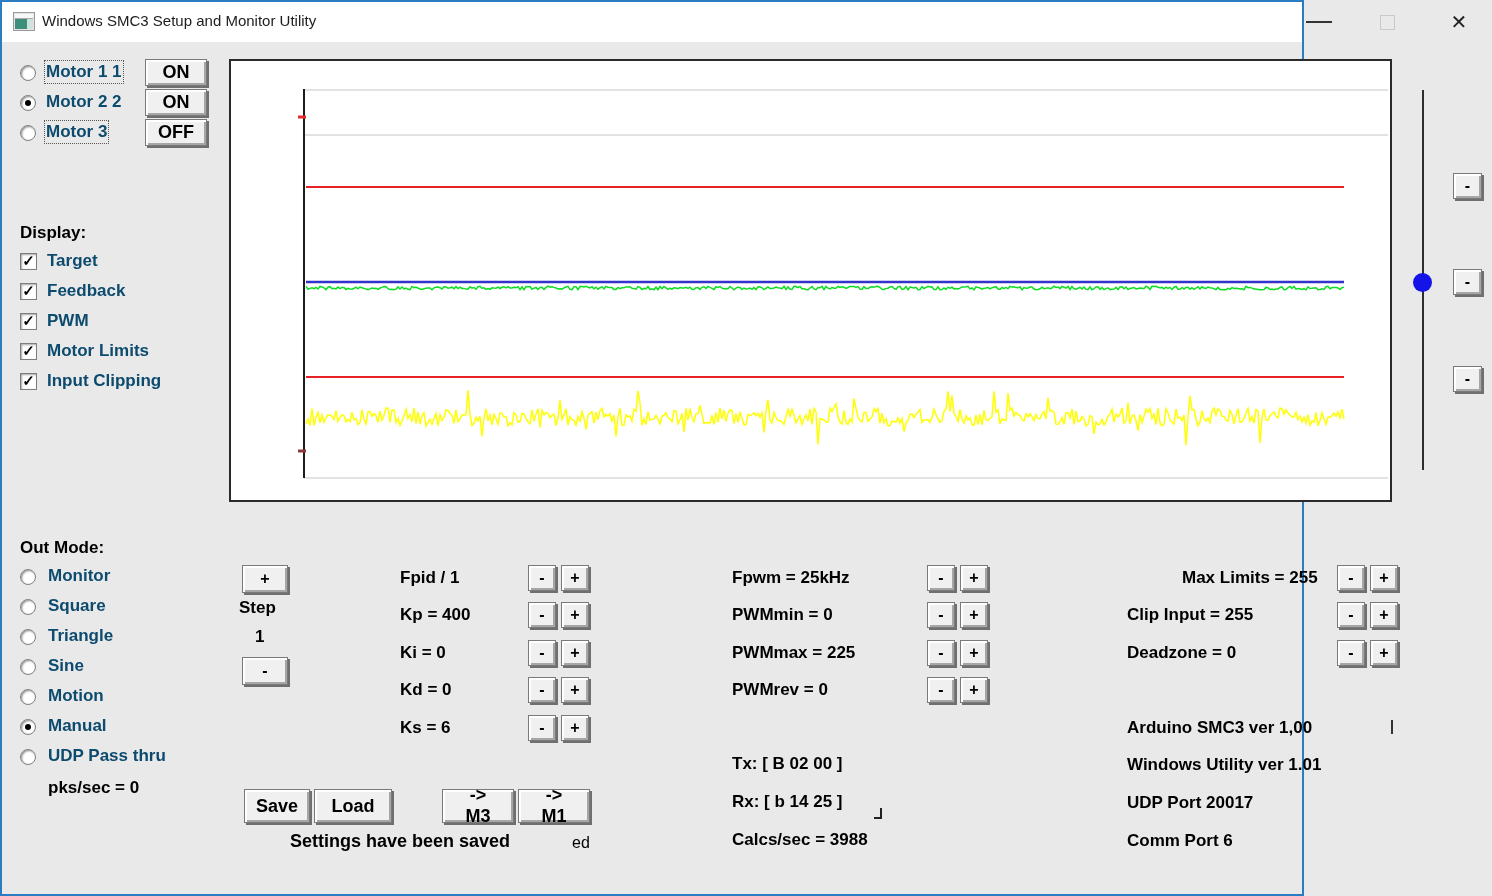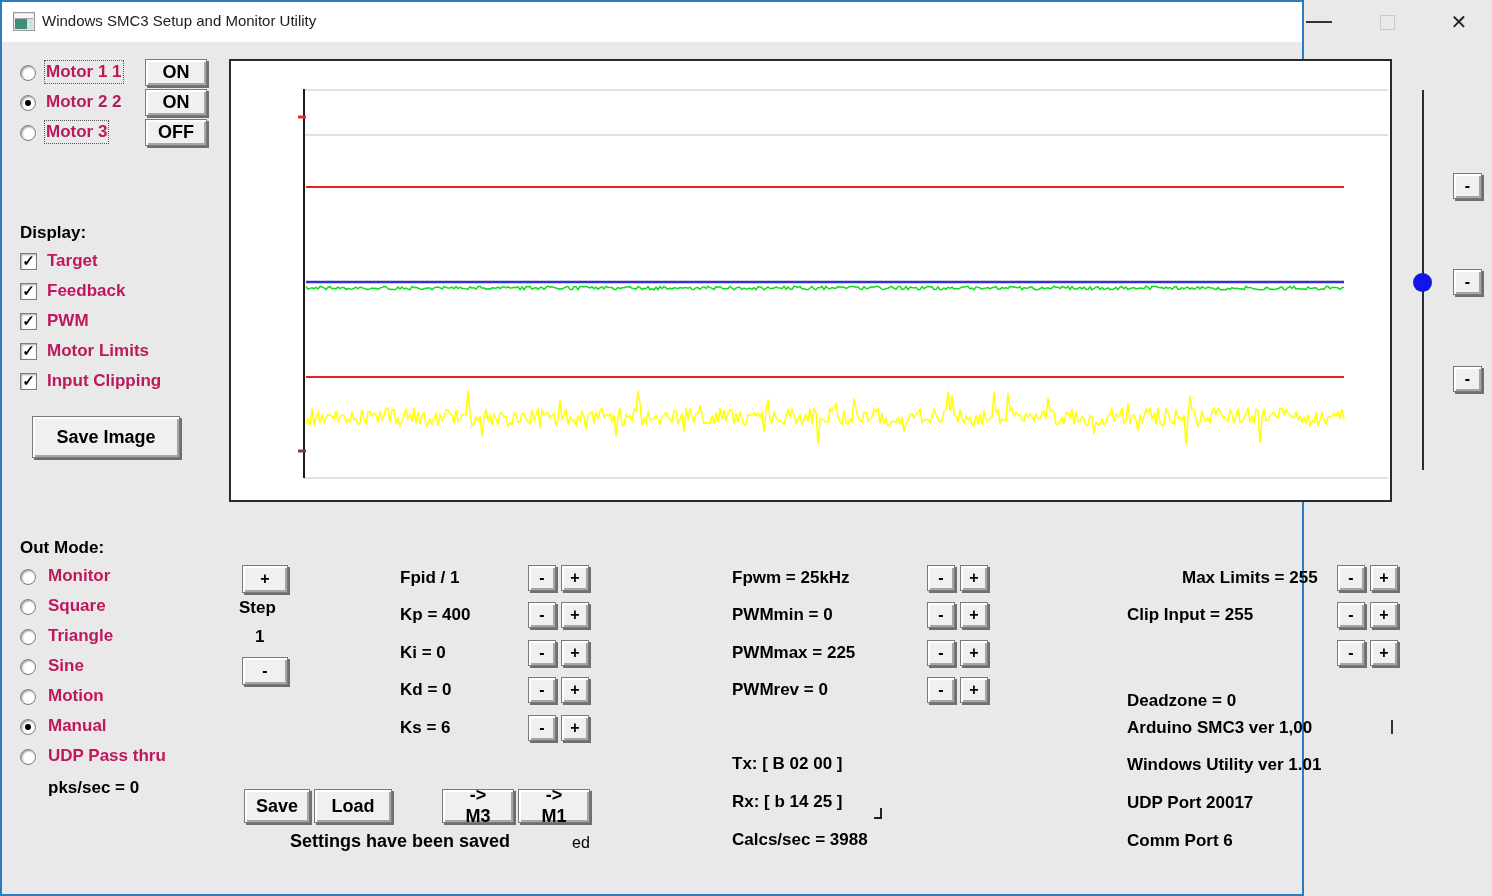--- a/index.html
+++ b/index.html
@@ -18,21 +18,21 @@
   .client-label{position:absolute;font-weight:bold;font-size:17px;color:#000;white-space:nowrap;}
   .btn{position:absolute;background:#f0f0f0;border:1px solid #7a7a7a;box-shadow:inset 2px 2px 0 #ffffff,inset -2px -2px 0 #a6a6a6,2px 2px 0 #6f6f6f;font-family:"Liberation Sans",sans-serif;font-weight:bold;color:#000;display:flex;align-items:center;justify-content:center;box-sizing:border-box;cursor:default;padding:12px;}
   .btn.big{font-size:18px;}
   .btn.small{font-size:16px;}
   .radio{position:absolute;width:16px;height:16px;border-radius:50%;background:#fff;border:1px solid #808080;box-shadow:inset 1px 1px 2px rgba(0,0,0,.45),inset -1px -1px 1px #fff;box-sizing:border-box;display:flex;align-items:center;justify-content:center;}
   .radio .dot{display:none;width:6px;height:6px;border-radius:50%;background:#000;}
   .radio.on .dot{display:block;}
   .checkbox{position:absolute;width:17px;height:17px;background:#fff;border:1px solid #7e7e7e;box-shadow:inset 1px 1px 2px rgba(0,0,0,.35);box-sizing:border-box;display:flex;align-items:center;justify-content:center;}
   .checkbox .check{display:none;font-weight:bold;font-size:15px;color:#000;line-height:15px;margin-top:-2px;}
   .checkbox.on .check{display:block;}
-  .opt-label{position:absolute;font-weight:bold;font-size:17px;color:#be185d;white-space:nowrap;}
+  .opt-label{position:absolute;font-weight:bold;font-size:17px;color:#0c4a6e;white-space:nowrap;}
   .focus-dot{outline:1px dotted #555;outline-offset:1px;}
   .chart-box{position:absolute;left:227px;top:57px;width:1163px;height:443px;background:#ffffff;border:2px solid #2a2a2a;box-sizing:border-box;}
   .slider-track{position:absolute;left:1420px;top:88px;width:2px;height:380px;background:#2d2d2d;}
   .slider-handle{position:absolute;left:1411px;top:271px;width:19px;height:19px;border-radius:50%;background:#1414e8;}
   .value-text{position:absolute;font-weight:bold;font-size:17px;color:#000;white-space:nowrap;}
   .artifact-bracket{position:absolute;left:872px;top:806px;width:6px;height:9px;border-right:2px solid #222;border-bottom:2px solid #222;}
   .artifact-bar{position:absolute;left:1389px;top:718px;width:2px;height:14px;background:#333;}
 </style>
 </head>
 <body>
@@ -83,21 +83,20 @@
     </span>
   <span class="opt-label" style="left:45px;top:309px;">PWM</span>
   <span class="checkbox on" style="left:18px;top:341px;">
       <span class="check">✓</span>
     </span>
   <span class="opt-label" style="left:45px;top:339px;">Motor Limits</span>
   <span class="checkbox on" style="left:18px;top:371px;">
       <span class="check">✓</span>
     </span>
   <span class="opt-label" style="left:45px;top:369px;">Input Clipping</span>
-  <button class="btn big" style="left:30px;top:414px;width:148px;height:42px;">Save Image</button>
 
   <div class="chart-box">
     <svg width="1159" height="439" style="position:absolute;left:0;top:0;">
         <line x1="73" y1="29" x2="1157" y2="29" stroke="#d9d9d9" stroke-width="1.5"></line>
         <line x1="73" y1="74" x2="1157" y2="74" stroke="#d9d9d9" stroke-width="1.5"></line>
         <line x1="73" y1="417" x2="1157" y2="417" stroke="#d9d9d9" stroke-width="1.5"></line>
         <line x1="73" y1="28" x2="73" y2="417" stroke="#1c1c1c" stroke-width="2"></line>
         <line x1="67" y1="56" x2="75" y2="56" stroke="#e82a2a" stroke-width="3"></line>
         <line x1="67" y1="390" x2="75" y2="390" stroke="#8a3a3a" stroke-width="3"></line>
         <line x1="75" y1="126" x2="1113" y2="126" stroke="#e82222" stroke-width="2"></line>
@@ -166,21 +165,21 @@
   <span class="value-text" style="left:730px;top:678px;">PWMrev = 0</span>
   <button class="btn small" style="left:925px;top:675px;width:28px;height:24px;">-</button>
   <button class="btn small" style="left:958px;top:675px;width:28px;height:24px;">+</button>
 
   <span class="value-text" style="left:1180px;top:566px;">Max Limits = 255</span>
   <button class="btn small" style="left:1335px;top:563px;width:28px;height:24px;">-</button>
   <button class="btn small" style="left:1368px;top:563px;width:28px;height:24px;">+</button>
   <span class="value-text" style="left:1125px;top:603px;">Clip Input = 255</span>
   <button class="btn small" style="left:1335px;top:600px;width:28px;height:24px;">-</button>
   <button class="btn small" style="left:1368px;top:600px;width:28px;height:24px;">+</button>
-  <span class="value-text" style="left:1125px;top:641px;margin-top:48px;">Deadzone = 0</span>
+  <span class="value-text" style="left:1125px;top:641px;">Deadzone = 0</span>
   <button class="btn small" style="left:1335px;top:638px;width:28px;height:24px;">-</button>
   <button class="btn small" style="left:1368px;top:638px;width:28px;height:24px;">+</button>
 
   <button class="btn big" style="left:242px;top:787px;width:66px;height:34px;">Save</button>
   <button class="btn big" style="left:312px;top:787px;width:78px;height:34px;">Load</button>
   <button class="btn big" style="left:440px;top:787px;width:72px;height:34px;">-&gt; M3</button>
   <button class="btn big" style="left:516px;top:787px;width:72px;height:34px;">-&gt; M1</button>
   <span class="value-text" style="left:288px;top:829px;font-size:18px;">Settings have been saved</span>
   <span class="value-text" style="left:570px;top:832px;font-size:16px;font-weight:normal;">ed</span>
 

